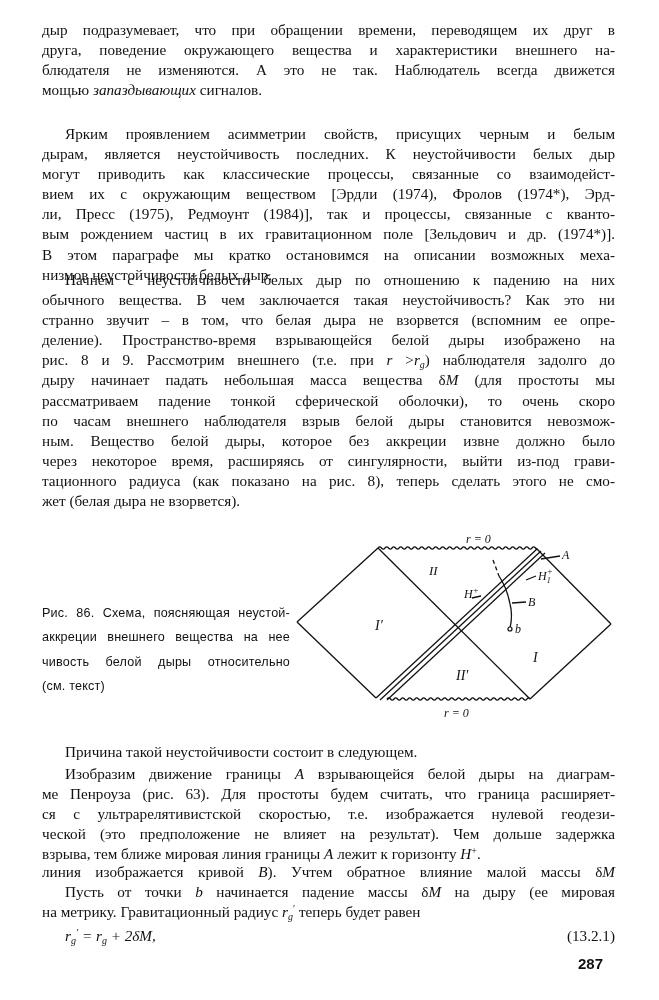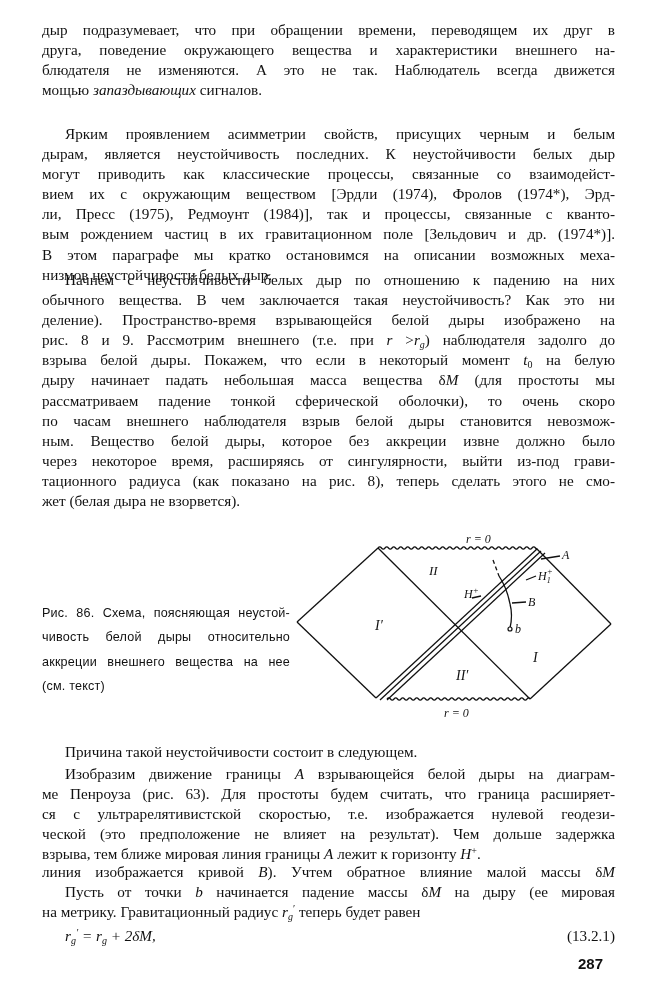--- a/index.html
+++ b/index.html
@@ -43,36 +43,36 @@
       <span class="ln">могут приводить как классические процессы, связанные со взаимодейст-</span>
       <span class="ln">вием их с окружающим веществом [Эрдли (1974), Фролов (1974*), Эрд-</span>
       <span class="ln">ли, Пресс (1975), Редмоунт (1984)], так и процессы, связанные с кванто-</span>
       <span class="ln">вым рождением частиц в их гравитационном поле [Зельдович и др. (1974*)].</span>
       <span class="ln">В этом параграфе мы кратко остановимся на описании возможных меха-</span>
       <span class="ln last">низмов неустойчивости белых дыр.</span>
     </div>
   <div class="para" id="p3" style="top:270px;">
       <span class="ln indent">Начнем с неустойчивости белых дыр по отношению к падению на них</span>
       <span class="ln">обычного вещества. В чем заключается такая неустойчивость? Как это ни</span>
+      <span class="ln">странно звучит – в том, что белая дыра не взорвется (вспомним ее опре-</span>
       <span class="ln">деление). Пространство-время взрывающейся белой дыры изображено на</span>
       <span class="ln">рис. 8 и 9. Рассмотрим внешнего (т.е. при <i>r</i> &gt;<i>r</i><sub><i>g</i></sub>) наблюдателя задолго до</span>
-      <span class="ln">взрыва белой дыры. Покажем, что если в некоторый момент <i>t</i><sub>0</sub> на белую</span>
       <span class="ln">дыру начинает падать небольшая масса вещества δ<i>M</i> (для простоты мы</span>
       <span class="ln">рассматриваем падение тонкой сферической оболочки), то очень скоро</span>
       <span class="ln">по часам внешнего наблюдателя взрыв белой дыры становится невозмож-</span>
       <span class="ln">ным. Вещество белой дыры, которое без аккреции извне должно было</span>
       <span class="ln">через некоторое время, расширяясь от сингулярности, выйти из-под грави-</span>
       <span class="ln">тационного радиуса (как показано на рис. 8), теперь сделать этого не смо-</span>
       <span class="ln last">жет (белая дыра не взорвется).</span>
     </div>
 
   <div class="caption" id="cap">
       <span class="ln">Рис. 86. Схема, поясняющая неустой-</span>
+      <span class="ln">аккреции внешнего вещества на нее</span>
       <span class="ln">чивость белой дыры относительно</span>
-      <span class="ln">аккреции внешнего вещества на нее</span>
       <span class="ln last">(см. текст)</span>
     </div>
 
   <div class="figure">
     <svg viewBox="290 525 340 210">
       <defs>
         <clipPath id="clipTop">
             <rect x="290" y="530" width="340" height="30"></rect>
           </clipPath>
       </defs>

